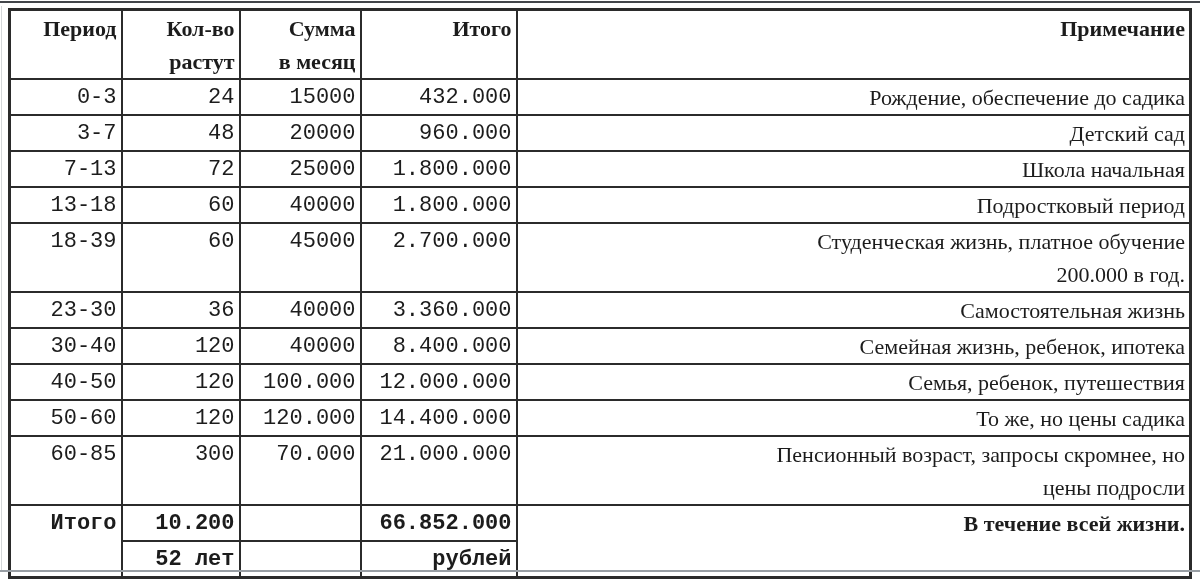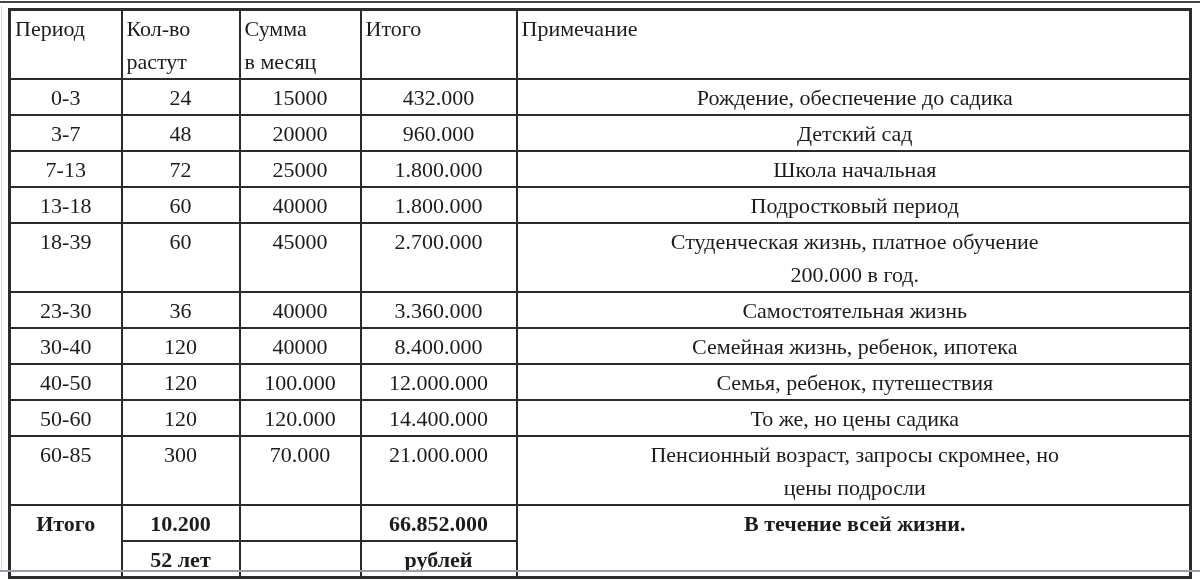--- a/index.html
+++ b/index.html
@@ -42,25 +42,25 @@
   }
   .life-table th, .life-table td {
     border: 2px solid #2b2b2b;
     font-size: 22px;
     line-height: 33px;
     vertical-align: top;
     padding: 1px 4px 0 4px;
     overflow: hidden;
   }
   .life-table th {
-    font-weight: normal;
-    text-align: left;
+    font-weight: bold;
+    text-align: right;
   }
-  .c { text-align: center; }
-  .l { text-align: center; padding-left: 7px !important; }
+  .c { text-align: right; font-family: Liberation Mono, monospace; }
+  .l { text-align: right; padding-left: 7px !important; }
   .b { font-weight: bold; }
   .pre { white-space: pre-line; }
   tr.hdr { height: 66px; }
   tr.h1  { height: 35px; }
   tr.h2  { height: 69px; }
   tr.f1  { height: 36px; }
   tr.f2  { height: 34px; }
 </style>
 </head>
 <body>

